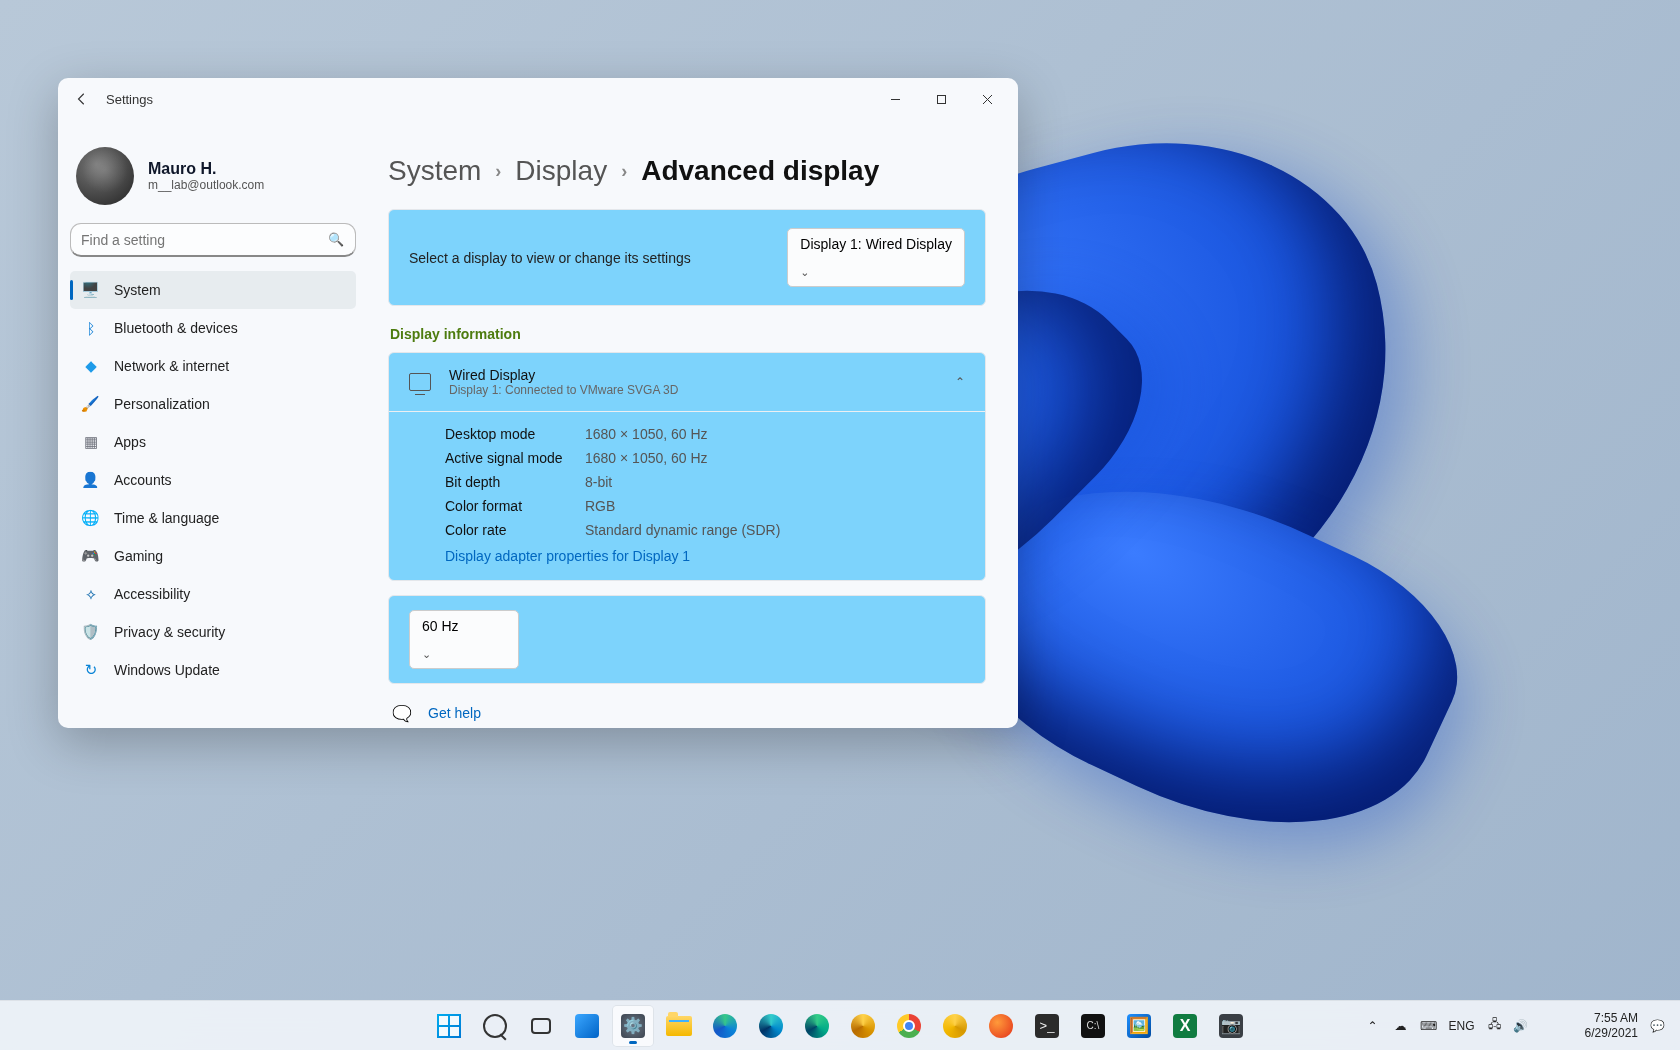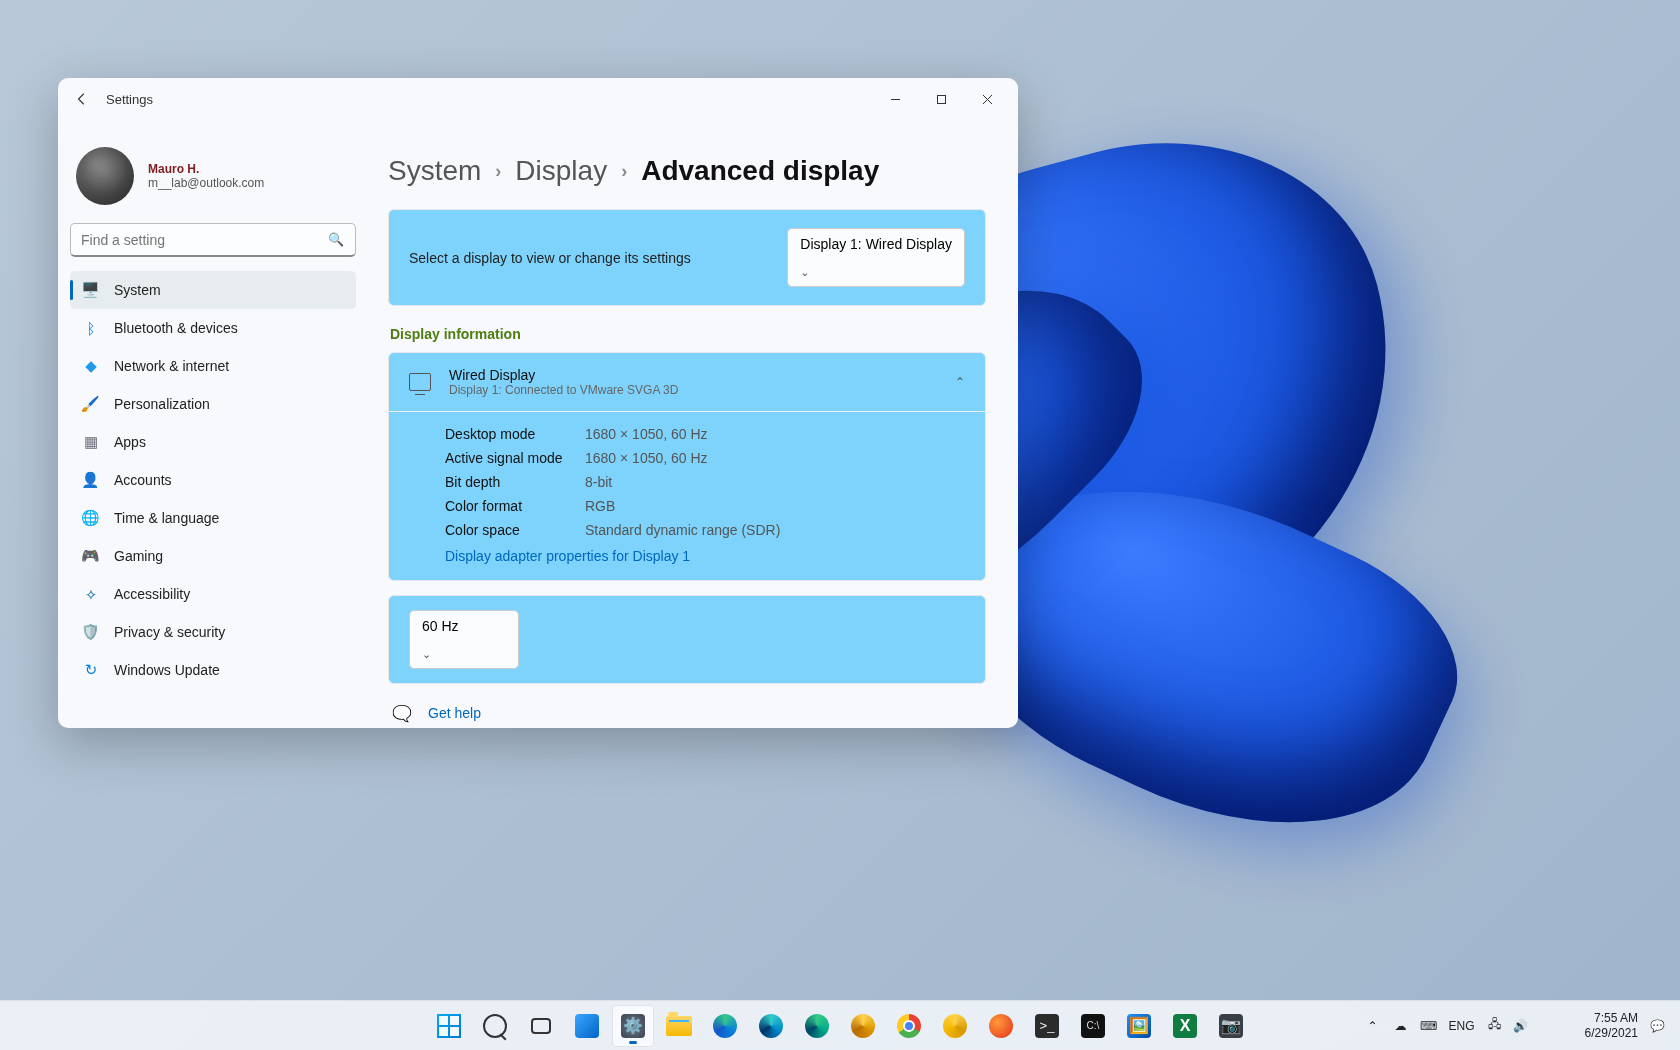--- a/index.html
+++ b/index.html
@@ -16,23 +16,23 @@
 .title-text { font-size:13px; color:#333; margin-left:8px; }
 .win-controls { margin-left:auto; display:flex; }
 .win-btn { width:46px; height:32px; display:flex; align-items:center; justify-content:center; font-size:11px; color:#333; cursor:pointer; }
 .win-btn svg { width:11px; height:11px; }
 
 .window-body { flex:1; display:flex; overflow:hidden; }
 .sidebar { width:310px; padding:4px 12px 12px 12px; overflow-y:auto; }
 .profile { display:flex; align-items:center; gap:14px; padding:8px 6px 18px 6px; }
 .avatar { width:58px; height:58px; border-radius:50%; background:radial-gradient(circle at 35% 30%,#777,#222); position:relative; overflow:hidden; }
 .avatar::after{content:"";position:absolute;inset:0;background:radial-gradient(circle at 50% 40%,rgba(255,255,255,0.15),transparent 50%);}
-.profile-name { font-size:12px; font-weight:600; color:#7f1d1d; }
+.profile-name { font-size:16px; font-weight:600; color:#0f172a; }
 .profile-email { font-size:12px; color:#555; }
-.search-box { display:flex; align-items:center; height:34px; border:1px solid #bbb; border-bottom:2px solid #888; border-radius:5px; padding:0 10px; background:#fcfdfe; margin-bottom:14px; }
+.search-box { display:flex; align-items:center; height:34px; border:1px solid #bbb; border-bottom:2px solid #888; border-radius:11px; padding:0 10px; background:#fcfdfe; margin-bottom:14px; }
 .search-box input { flex:1; border:none; outline:none; background:transparent; font-size:14px; color:#333; }
 .search-icon { color:#666; font-size:13px; }
 .nav-item { display:flex; align-items:center; gap:14px; height:38px; padding:0 12px; border-radius:5px; font-size:14px; color:#222; cursor:pointer; position:relative; }
 .nav-item.active { background:#e7ecef; }
 .nav-item.active::before { content:""; position:absolute; left:0; top:9px; bottom:9px; width:3px; background:#0067c0; border-radius:2px; }
 .nav-icon { width:18px; height:18px; display:flex; align-items:center; justify-content:center; font-size:15px; }
 
 .content { flex:1; padding:20px 32px 20px 20px; overflow-y:auto; }
 .breadcrumb { display:flex; align-items:center; gap:14px; font-size:28px; font-weight:600; color:#111; margin-bottom:22px; }
 .breadcrumb .crumb-link { color:#555; font-weight:500; cursor:pointer; }
@@ -224,21 +224,21 @@
             </div>
             <div class="detail-row">
               <div class="detail-label">Bit depth</div>
               <div class="detail-value">8-bit</div>
             </div>
             <div class="detail-row">
               <div class="detail-label">Color format</div>
               <div class="detail-value">RGB</div>
             </div>
             <div class="detail-row">
-              <div class="detail-label">Color space</div>
+              <div class="detail-label">Color rate</div>
               <div class="detail-value">Standard dynamic range (SDR)</div>
             </div>
             <div><span class="adapter-link">Display adapter properties for Display 1</span></div>
           </div>
       </div>
 
       <div class="card refresh-card">
         <div class="dropdown" style="min-width:110px">
           <span>60 Hz</span>
           <span class="chev">⌄</span>

